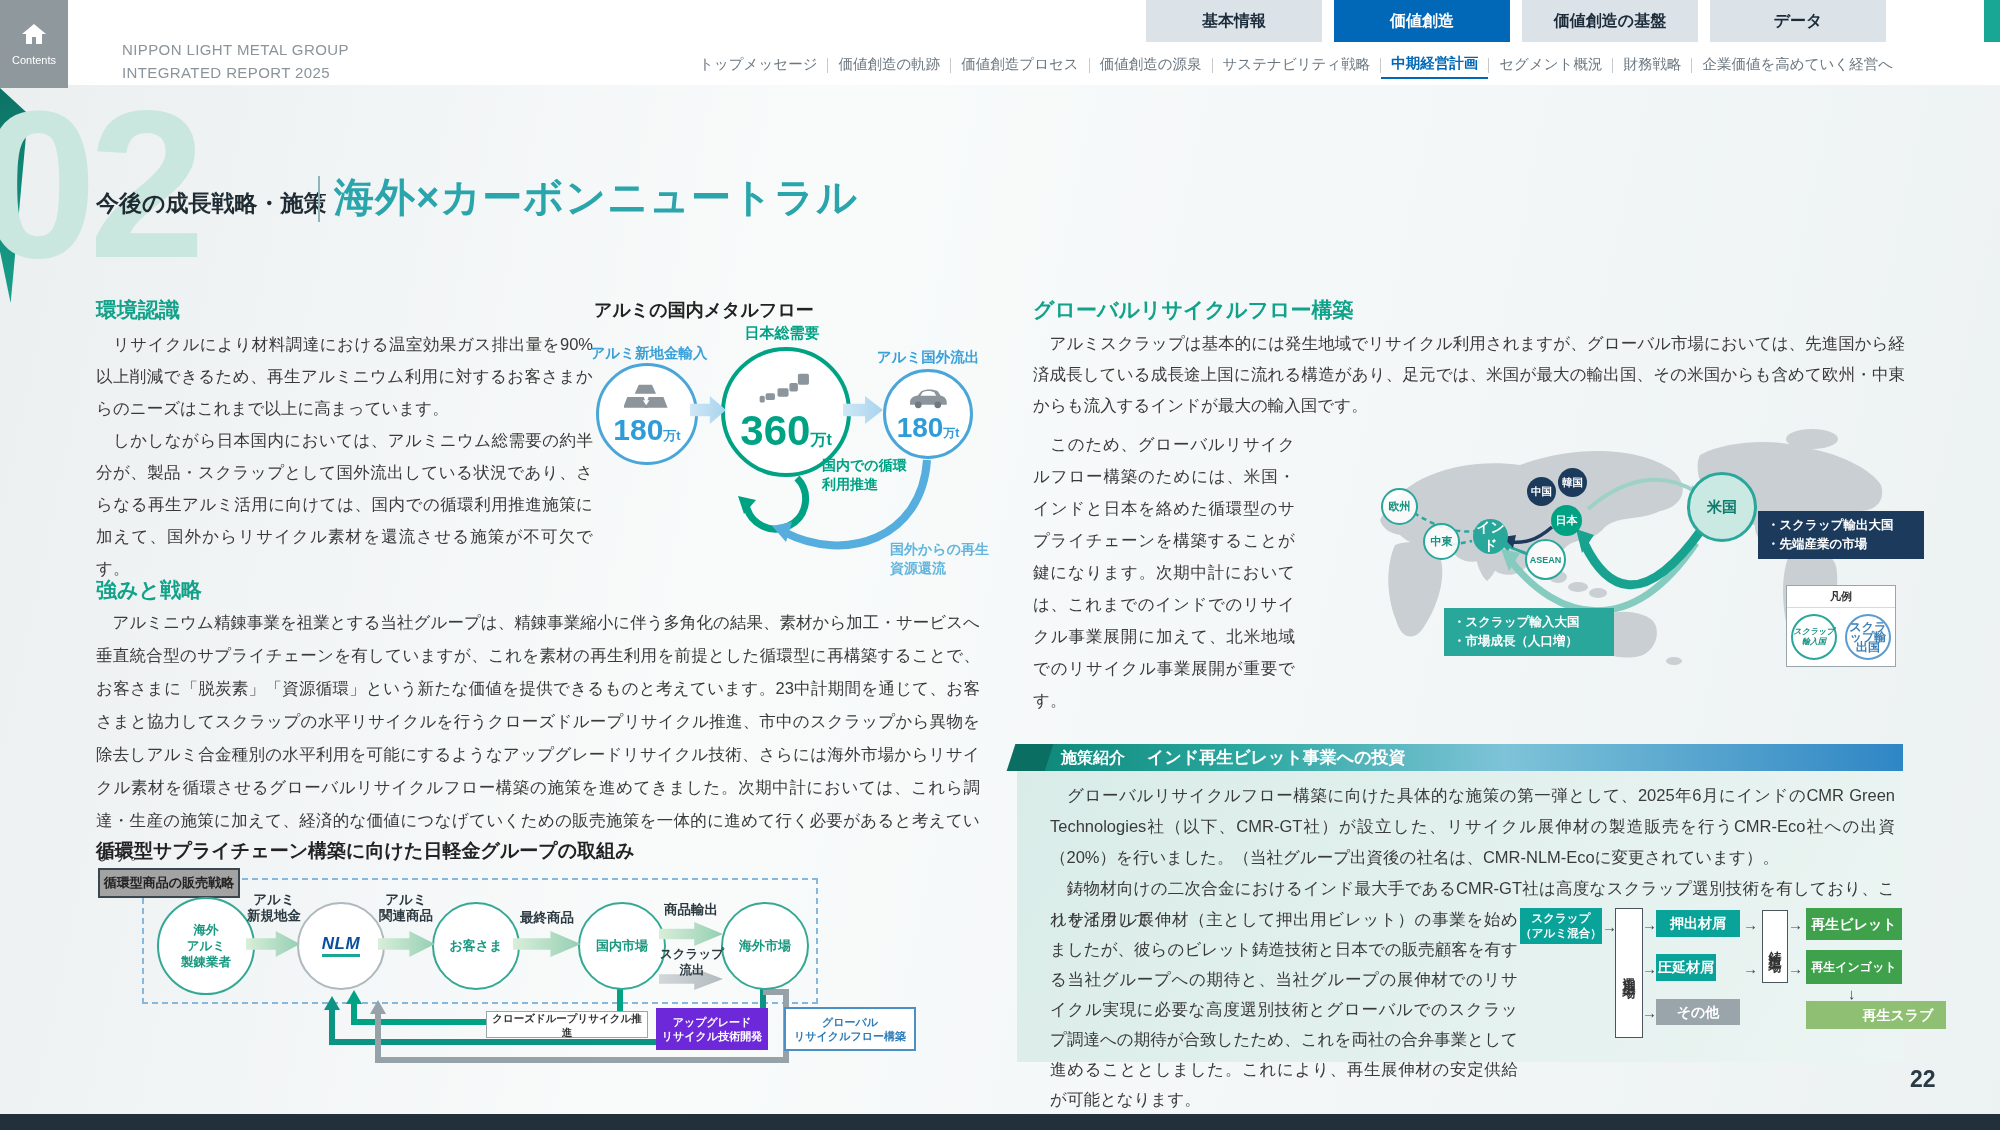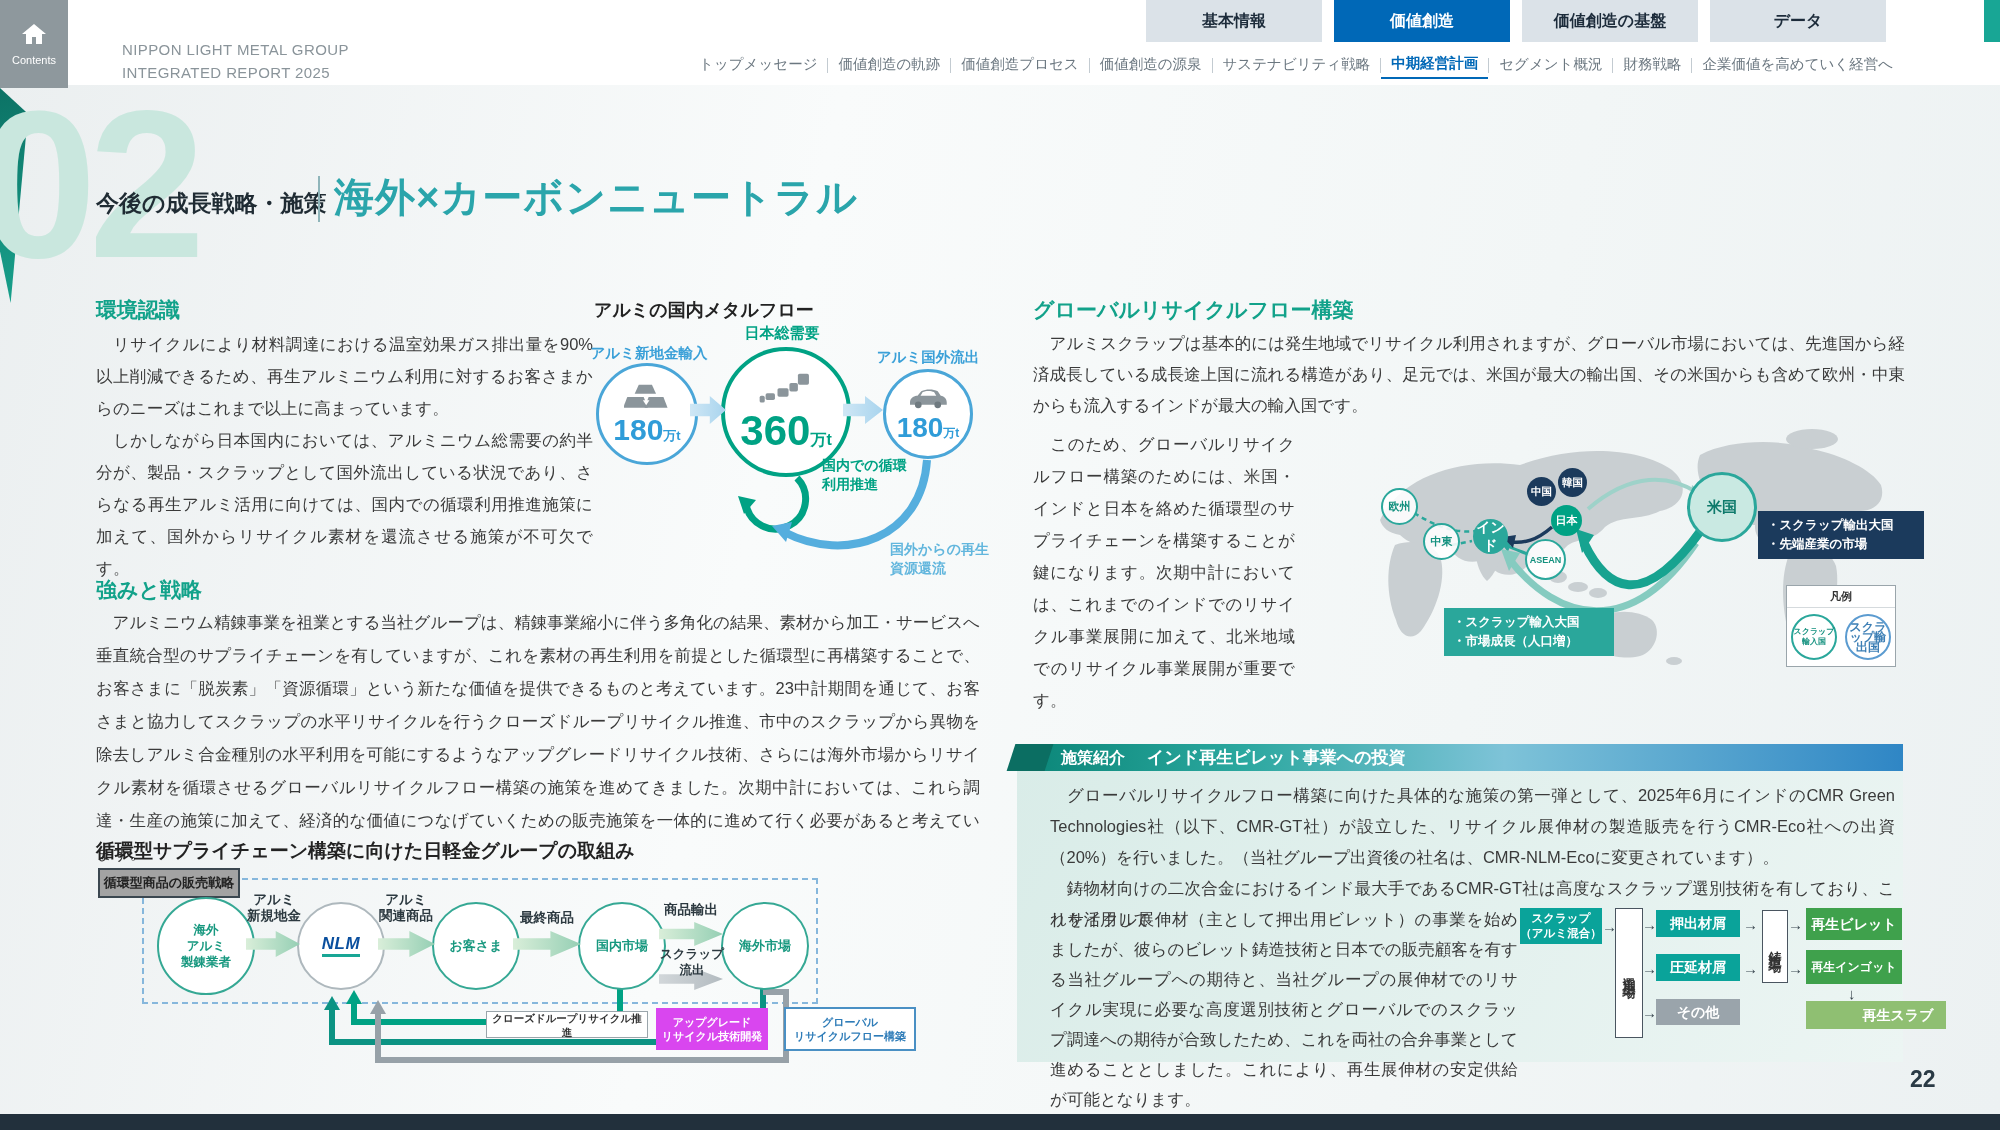--- a/index.html
+++ b/index.html
@@ -234,21 +234,21 @@
     <div class="sc-flowlabel pre" style="left:138px;top:30px;width:80px;">アルミ
 新規地金</div>
     <div class="sc-flowlabel pre" style="left:270px;top:30px;width:80px;">アルミ
 関連商品</div>
     <div class="sc-flowlabel" style="left:411px;top:48px;width:80px;">最終商品</div>
     <div class="sc-flowlabel" style="left:555px;top:40px;width:80px;">商品輸出</div>
     <div class="sc-flowlabel pre" style="left:558px;top:84px;width:76px;font-size:12.5px;">スクラップ
 流出</div>
 
     <div class="init-box" style="left:390px;top:149px;width:160px;height:25px;background:#fff;border:1px solid #9aa5ab;color:#333;font-size:10.5px;">クローズドループリサイクル推進</div>
-    <div class="init-box pre" style="left:560px;top:146px;width:112px;height:42px;background:#d946ef;color:#fff;font-size:11px;">アップグレード
+    <div class="init-box pre" style="left:560px;top:146px;width:112px;height:42px;background:#6d28d9;color:#fff;font-size:11px;">アップグレード
 リサイクル技術開発</div>
     <div class="init-box pre" style="left:688px;top:145px;width:128px;height:40px;background:#fff;border:2px solid #4a90c4;color:#2e7cb8;font-size:11px;">グローバル
 リサイクルフロー構築</div>
   </div>
 
   <div class="abs h-teal" style="left:1033px;top:296px;">グローバルリサイクルフロー構築</div>
   <div class="abs body-text" style="left:1033px;top:328px;width:872px;line-height:31px;">　アルミスクラップは基本的には発生地域でリサイクル利用されますが、グローバル市場においては、先進国から経済成長している成長途上国に流れる構造があり、足元では、米国が最大の輸出国、その米国からも含めて欧州・中東からも流入するインドが最大の輸入国です。</div>
   <div class="abs body-text" style="left:1033px;top:428px;width:262px;line-height:32px;">　このため、グローバルリサイクルフロー構築のためには、米国・インドと日本を絡めた循環型のサプライチェーンを構築することが鍵になります。次期中計においては、これまでのインドでのリサイクル事業展開に加えて、北米地域でのリサイクル事業展開が重要です。</div>
 
   <div class="abs" style="left:1340px;top:425px;width:565px;height:250px;">
@@ -291,42 +291,42 @@
     <div class="mc us" style="left:347px;top:47px;width:64px;height:64px;">米国</div>
 
     <div class="map-note pre" style="left:418px;top:86px;width:148px;background:#1b3a5c;">・スクラップ輸出大国
 ・先端産業の市場</div>
     <div class="map-note pre" style="left:104px;top:183px;width:152px;background:#2aa79b;">・スクラップ輸入大国
 ・市場成長（人口増）</div>
 
     <div class="abs" style="left:446px;top:160px;width:108px;height:80px;background:#fff;border:1px solid #9aa5ab;">
       <div style="text-align:center;font-size:11px;font-weight:bold;color:#333;border-bottom:1px solid #d5dadd;padding:3px 0;">凡例</div>
       <div style="display:flex;justify-content:space-around;padding-top:6px;">
-        <div style="width:42px;height:42px;border-radius:50%;border:2px solid #2aa79b;color:#14917f;font-size:8px;font-weight:bold;display:flex;align-items:center;justify-content:center;text-align:center;line-height:10px;">スクラップ輸入国</div>
+        <div style="width:42px;height:42px;border-radius:50%;border:2px solid #2aa79b;color:#14917f;font-size:8px;font-weight:bold;display:flex;align-items:center;justify-content:center;text-align:center;line-height:10px;font-style:italic;">スクラップ輸入国</div>
         <div style="width:42px;height:42px;border-radius:50%;border:2px solid #5b9bd0;color:#3d7fb5;font-size:12px;font-weight:bold;display:flex;align-items:center;justify-content:center;text-align:center;line-height:10px;">スクラップ輸出国</div>
       </div>
     </div>
   </div>
 
   <div class="abs" style="left:1017px;top:744px;width:886px;height:318px;background:linear-gradient(120deg,#d9ece8,#ecf5f3);"></div>
   <div class="abs init-bar">
     <div class="chev"></div>
     <div class="tag">施策紹介</div>
     <div class="ttl">インド再生ビレット事業への投資</div>
   </div>
   <div class="abs body-text" style="left:1050px;top:780px;width:845px;line-height:31px;">　グローバルリサイクルフロー構築に向けた具体的な施策の第一弾として、2025年6月にインドのCMR Green Technologies社（以下、CMR-GT社）が設立した、リサイクル展伸材の製造販売を行うCMR-Eco社への出資（20%）を行いました。（当社グループ出資後の社名は、CMR-NLM-Ecoに変更されています）。</div>
   <div class="abs body-text" style="left:1050px;top:873px;width:845px;line-height:31px;">　鋳物材向けの二次合金におけるインド最大手であるCMR-GT社は高度なスクラップ選別技術を有しており、これを活用して</div>
   <div class="abs body-text" style="left:1050px;top:904px;width:468px;line-height:30px;">リサイクル展伸材（主として押出用ビレット）の事業を始めましたが、彼らのビレット鋳造技術と日本での販売顧客を有する当社グループへの期待と、当社グループの展伸材でのリサイクル実現に必要な高度選別技術とグローバルでのスクラップ調達への期待が合致したため、これを両社の合弁事業として進めることとしました。これにより、再生展伸材の安定供給が可能となります。</div>
 
   <div class="abs" style="left:1520px;top:904px;width:385px;height:138px;">
     <div class="fb teal pre" style="left:0;top:4px;width:82px;height:36px;font-size:11.5px;">スクラップ
 （アルミ混合）</div>
     <div class="fb plant" style="left:95px;top:4px;width:26px;height:128px;">選別工場</div>
     <div class="fb teal" style="left:136px;top:6px;width:84px;height:27px;">押出材屑</div>
-    <div class="fb teal" style="left:136px;top:50px;width:84px;height:27px;">圧延材屑</div>
+    <div class="fb teal" style="left:136px;top:50px;width:60px;height:27px;">圧延材屑</div>
     <div class="fb gray" style="left:136px;top:95px;width:84px;height:26px;">その他</div>
     <div class="fb plant" style="left:242px;top:6px;width:24px;height:71px;">鋳造工場</div>
     <div class="fb green" style="left:286px;top:4px;width:96px;height:32px;">再生ビレット</div>
     <div class="fb green" style="left:286px;top:46px;width:96px;height:34px;font-size:12px;">再生インゴット</div>
     <div class="fb lightgreen" style="left:286px;top:97px;width:96px;height:28px;">再生スラブ</div>
     <span class="farr" style="left:82px;top:15px;">→</span>
     <span class="farr" style="left:122px;top:13px;">→</span>
     <span class="farr" style="left:122px;top:57px;">→</span>
     <span class="farr" style="left:122px;top:101px;">→</span>
     <span class="farr" style="left:223px;top:13px;">→</span>

